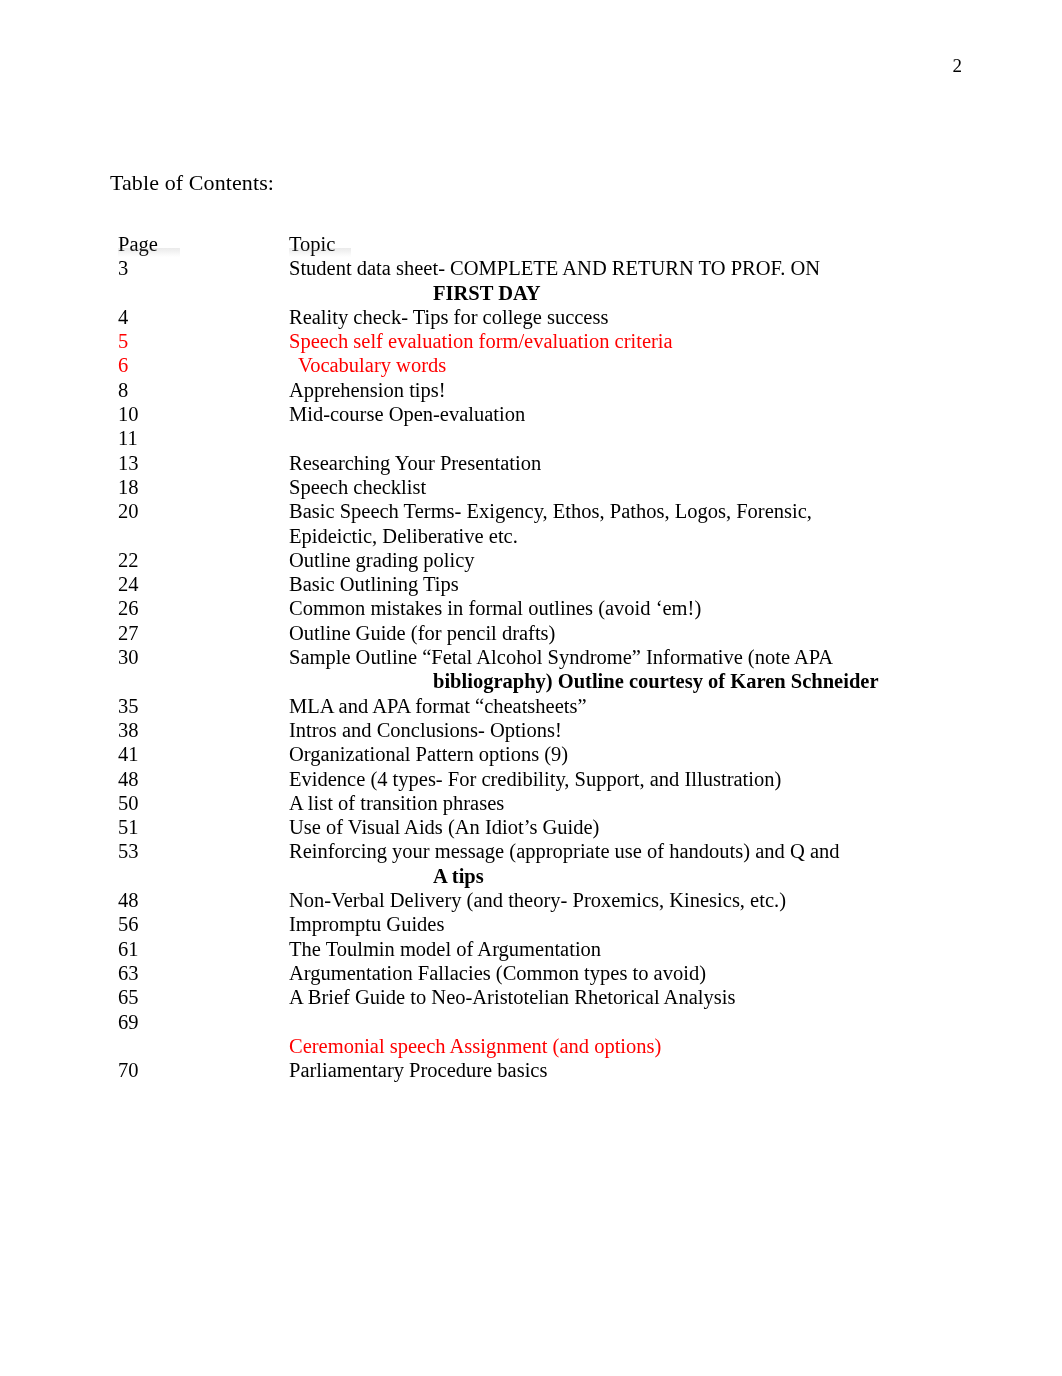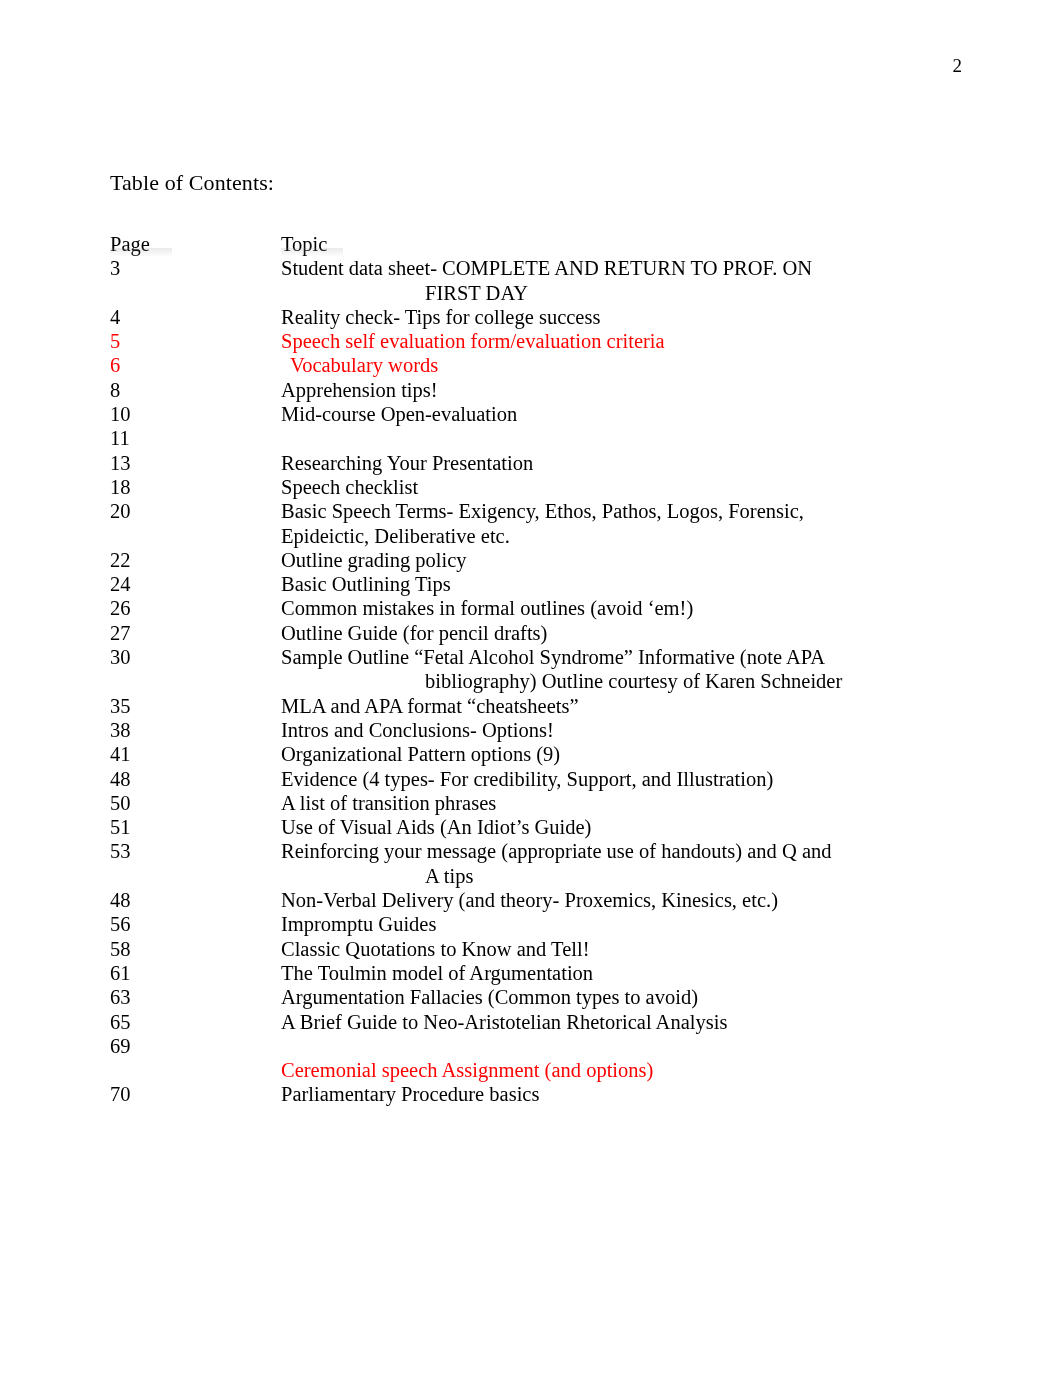--- a/index.html
+++ b/index.html
@@ -36,35 +36,37 @@
   .doc-title {
     font-size: 22px;
     line-height: 26px;
     margin: 0 0 36px 0;
     font-weight: normal;
     letter-spacing: 0.1px;
   }
   .toc {
     font-size: 20.5px;
     line-height: 24.3px;
+    margin-left: 8px;
   }
   .toc-row {
     display: flex;
     align-items: flex-start;
   }
   .col-page {
     width: 171px;
     flex: 0 0 171px;
     white-space: nowrap;
   }
   .col-topic {
     flex: 1 1 auto;
   }
   .cont-line {
     padding-left: 144px;
+    font-weight: bold;
   }
   .row-header .col-page,
   .row-header .col-topic {
     position: relative;
   }
   
   .row-header .col-page::after,
   .row-header .col-topic::after {
     content: "";
     position: absolute;
@@ -202,24 +204,20 @@
           </div>
           <div class="toc-row">
             <div class="col-page">48</div>
             <div class="col-topic">Non-Verbal Delivery (and theory- Proxemics, Kinesics, etc.)</div>
           </div>
           <div class="toc-row">
             <div class="col-page">56</div>
             <div class="col-topic">Impromptu Guides</div>
           </div>
           <div class="toc-row">
-            <div class="col-page">58</div>
-            <div class="col-topic">Classic Quotations to Know and Tell!</div>
-          </div>
-          <div class="toc-row">
             <div class="col-page">61</div>
             <div class="col-topic">The Toulmin model of Argumentation</div>
           </div>
           <div class="toc-row">
             <div class="col-page">63</div>
             <div class="col-topic">Argumentation Fallacies (Common types to avoid)</div>
           </div>
           <div class="toc-row">
             <div class="col-page">65</div>
             <div class="col-topic">A Brief Guide to Neo-Aristotelian Rhetorical Analysis</div>

